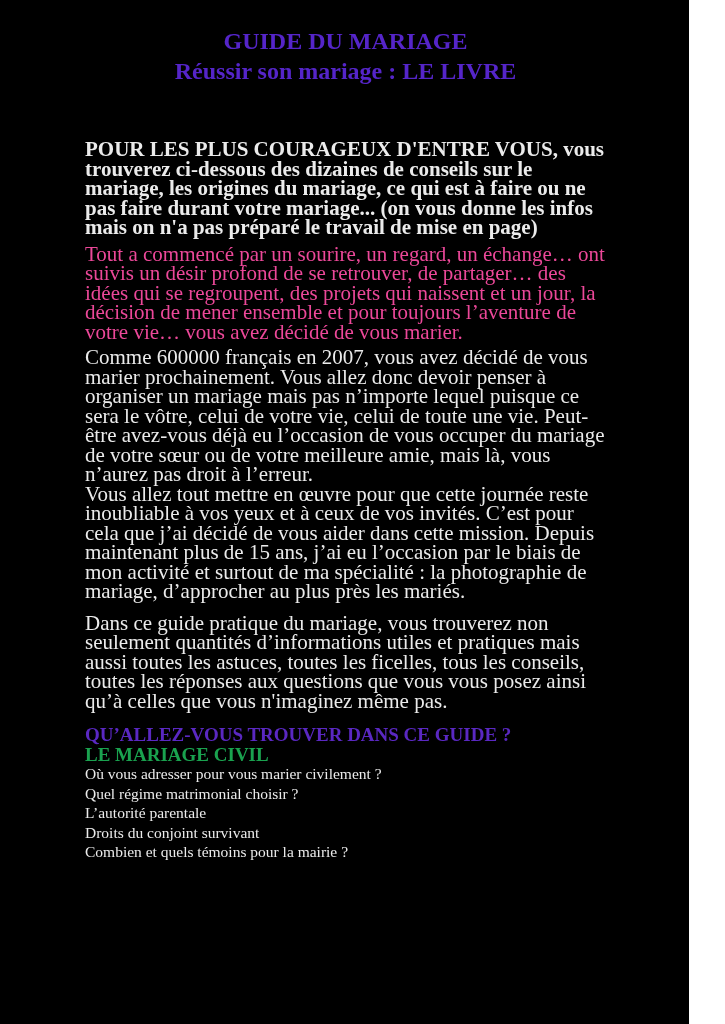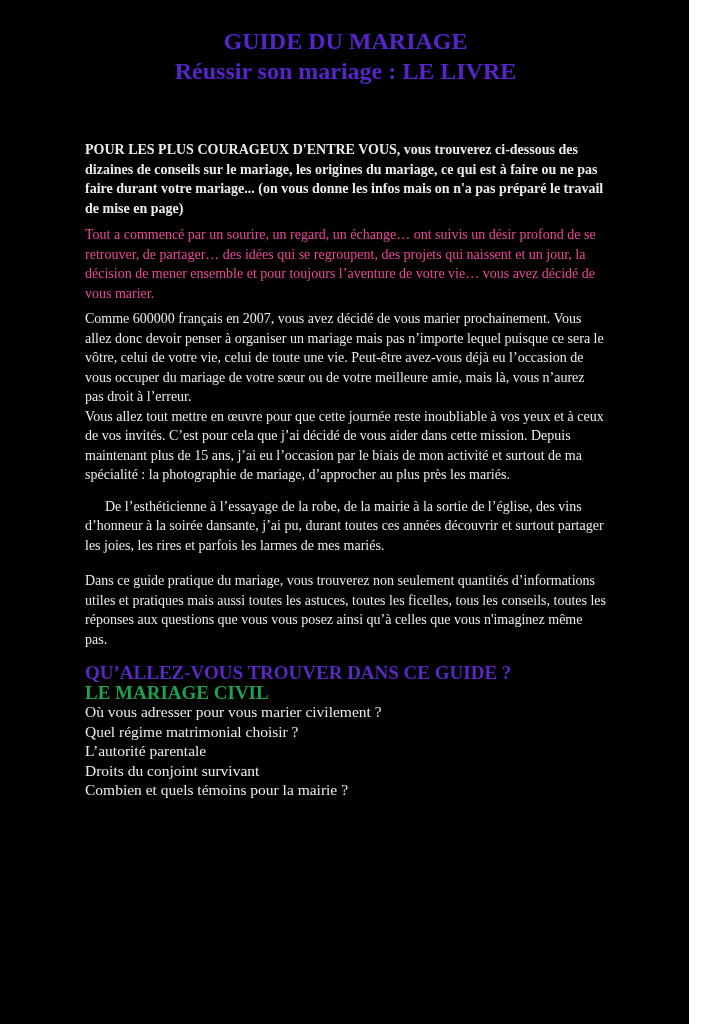--- a/index.html
+++ b/index.html
@@ -18,21 +18,21 @@
   }
   .title {
     margin: 0 0 54px 0;
     text-align: center;
     font-weight: bold;
     font-size: 24px;
     line-height: 30px;
   }
   .title span { display: block; }
   .para {
-    font-size: 14px;
+    font-size: 21px;
     line-height: 19.5px;
     margin: 0;
     text-align: left;
   }
   .bold { font-weight: bold; }
   .indent { text-indent: 20px; }
   .mb7  { margin-bottom: 7px; }
   .mb6  { margin-bottom: 6px; }
   .mb4  { }
   .mb12 { margin-bottom: 12px; }
@@ -62,21 +62,20 @@
   </h1>
 
   <p class="para bold mb7" style="color: rgb(235, 235, 235);">POUR LES PLUS COURAGEUX D'ENTRE VOUS, vous trouverez ci-dessous des dizaines de conseils sur le mariage, les origines du mariage, ce qui est à faire ou ne pas faire durant votre mariage... (on vous donne les infos mais on n'a pas préparé le travail de mise en page)</p>
 
   <p class="para mb6" style="color: #ec4899;">Tout a commencé par un sourire, un regard, un échange… ont suivis un désir profond de se retrouver, de partager… des idées qui se regroupent, des projets qui naissent et un jour, la décision de mener ensemble et pour toujours l’aventure de votre vie… vous avez décidé de vous marier.</p>
 
   <p class="para mb4" style="color: rgb(235, 235, 235);">Comme 600000 français en 2007, vous avez décidé de vous marier prochainement. Vous allez donc devoir penser à organiser un mariage mais pas n’importe lequel puisque ce sera le vôtre, celui de votre vie, celui de toute une vie. Peut-être avez-vous déjà eu l’occasion de vous occuper du mariage de votre sœur ou de votre meilleure amie, mais là, vous n’aurez pas droit à l’erreur.</p>
 
   <p class="para mb12" style="color: rgb(235, 235, 235);">Vous allez tout mettre en œuvre pour que cette journée reste inoubliable à vos yeux et à ceux de vos invités. C’est pour cela que j’ai décidé de vous aider dans cette mission. Depuis maintenant plus de 15 ans, j’ai eu l’occasion par le biais de mon activité et surtout de ma spécialité : la photographie de mariage, d’approcher au plus près les mariés.</p>
 
-  <p class="para indent mb16" style="color: rgb(235, 235, 235);">De l’esthéticienne à l’essayage de la robe, de la mairie à la sortie de l’église, des vins d’honneur à la soirée dansante, j’ai pu, durant toutes ces années découvrir et surtout partager les joies, les rires et parfois les larmes de mes mariés.</p>
 
 
   <p class="para mb14" style="color: rgb(235, 235, 235);">Dans ce guide pratique du mariage, vous trouverez non seulement quantités d’informations utiles et pratiques mais aussi toutes les astuces, toutes les ficelles, tous les conseils, toutes les réponses aux questions que vous vous posez ainsi qu’à celles que vous n'imaginez même pas.</p>
 
   <h2 class="heading mb12" style="color: rgb(90, 40, 194);">QU’ALLEZ-VOUS TROUVER DANS CE GUIDE ?</h2>
 
   <h2 class="heading mb14" style="color: rgb(26, 162, 79);">LE MARIAGE CIVIL</h2>
 
   <div class="list" style="color: rgb(235, 235, 235);">
     <div>Où vous adresser pour vous marier civilement ?</div>

